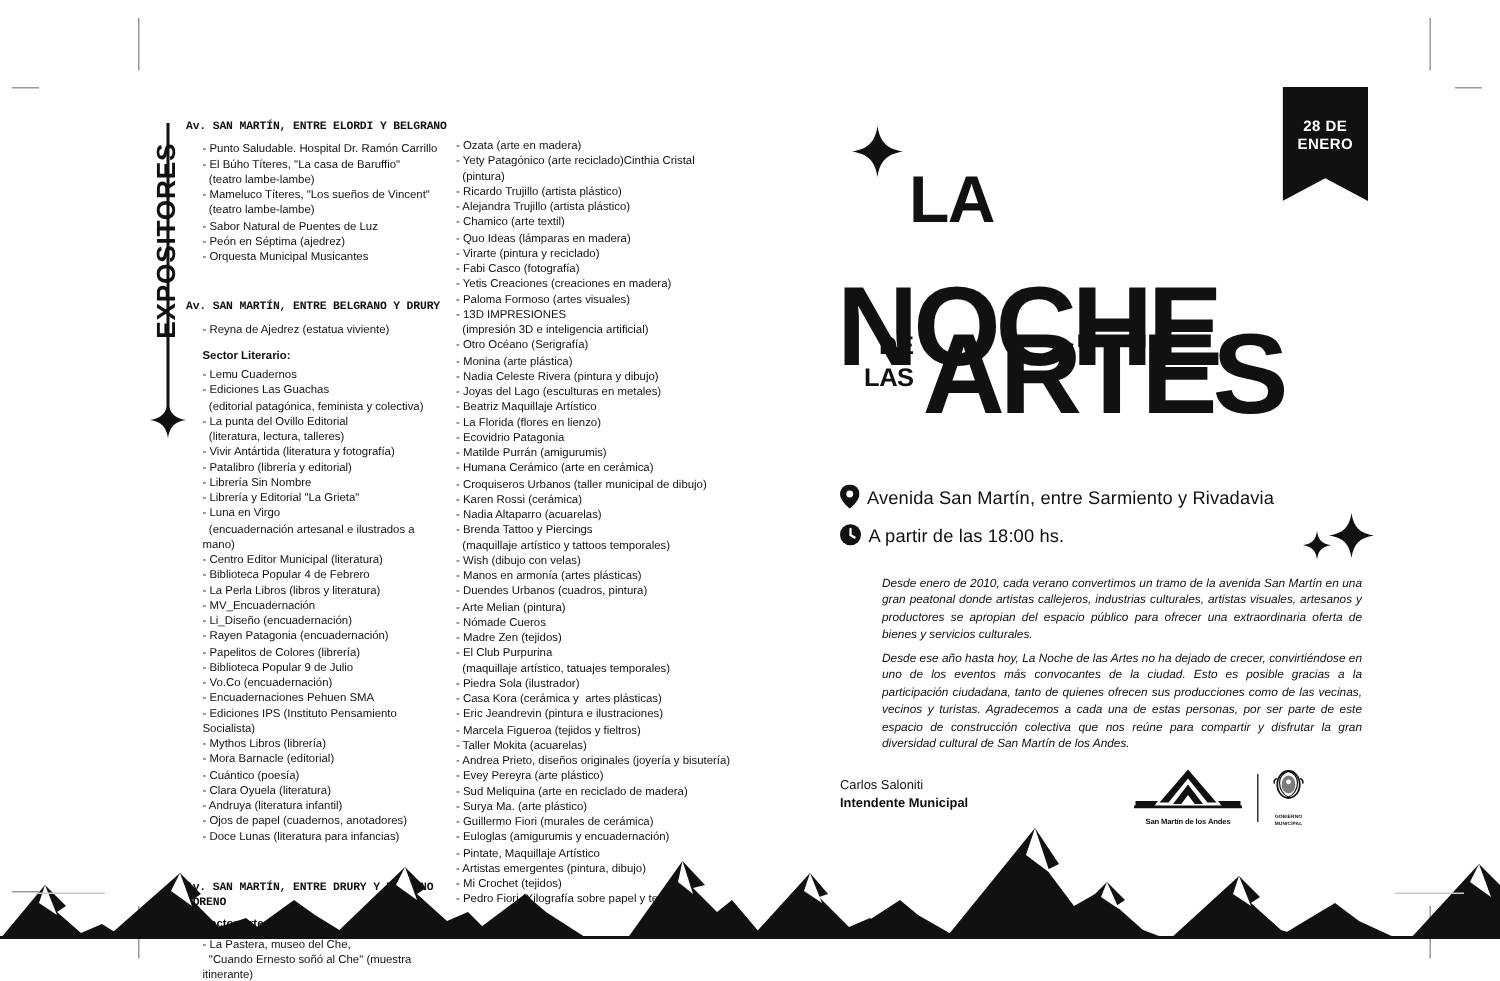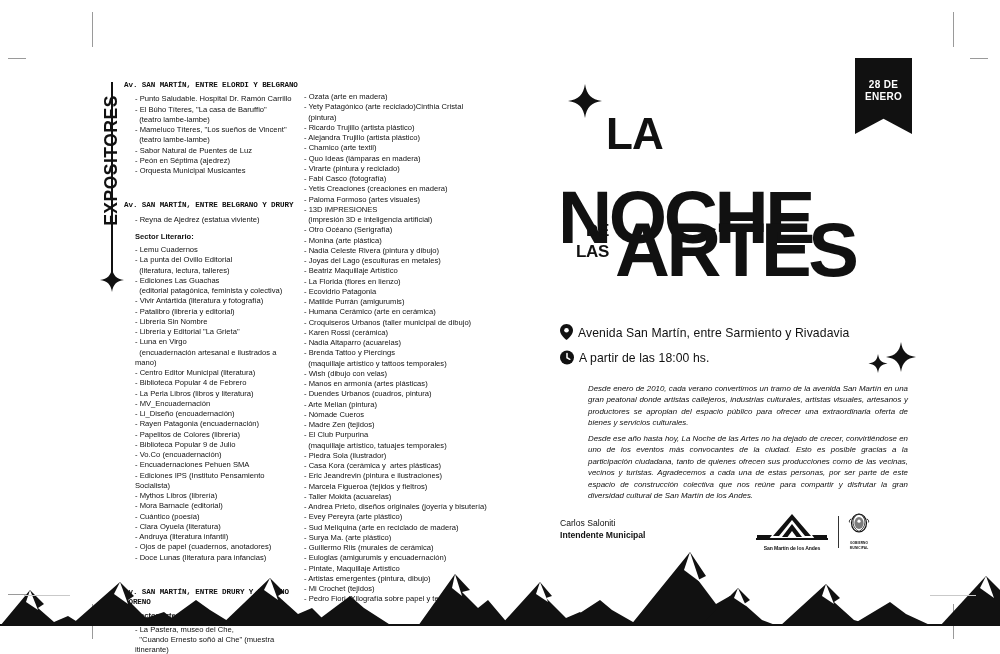--- a/index.html
+++ b/index.html
@@ -146,24 +146,24 @@
       <li>- Orquesta Municipal Musicantes</li>
     </ul>
 
     <div class="head sp">Av. SAN MARTÍN, ENTRE BELGRANO Y DRURY</div>
     <ul class="items">
       <li>- Reyna de Ajedrez (estatua viviente)</li>
     </ul>
     <div class="sub">Sector Literario:</div>
     <ul class="items">
       <li>- Lemu Cuadernos</li>
+      <li>- Ediciones Las Guachas
+  (editorial patagónica, feminista y colectiva)</li>
       <li>- La punta del Ovillo Editorial
   (literatura, lectura, talleres)</li>
-      <li>- Ediciones Las Guachas
-  (editorial patagónica, feminista y colectiva)</li>
       <li>- Vivir Antártida (literatura y fotografía)</li>
       <li>- Patalibro (librería y editorial)</li>
       <li>- Librería Sin Nombre</li>
       <li>- Librería y Editorial "La Grieta"</li>
       <li>- Luna en Virgo
   (encuadernación artesanal e ilustrados a mano)</li>
       <li>- Centro Editor Municipal (literatura)</li>
       <li>- Biblioteca Popular 4 de Febrero</li>
       <li>- La Perla Libros (libros y literatura)</li>
       <li>- MV_Encuadernación</li>
@@ -231,21 +231,21 @@
   (maquillaje artístico, tatuajes temporales)</li>
       <li>- Piedra Sola (ilustrador)</li>
       <li>- Casa Kora (cerámica y  artes plásticas)</li>
       <li>- Eric Jeandrevin (pintura e ilustraciones)</li>
       <li>- Marcela Figueroa (tejidos y fieltros)</li>
       <li>- Taller Mokita (acuarelas)</li>
       <li>- Andrea Prieto, diseños originales (joyería y bisutería)</li>
       <li>- Evey Pereyra (arte plástico)</li>
       <li>- Sud Meliquina (arte en reciclado de madera)</li>
       <li>- Surya Ma. (arte plástico)</li>
-      <li>- Guillermo Riis (murales de cerámica)</li>
+      <li>- Guillermo Fiori (murales de cerámica)</li>
       <li>- Euloglas (amigurumis y encuadernación)</li>
       <li>- Pintate, Maquillaje Artístico</li>
       <li>- Artistas emergentes (pintura, dibujo)</li>
       <li>- Mi Crochet (tejidos)</li>
       <li>- Pedro Fiori (Xilografía sobre papel y textil)</li>
     </ul>
   </div>
 
   <div class="ribbon">
     <span class="r1">28 DE</span>

